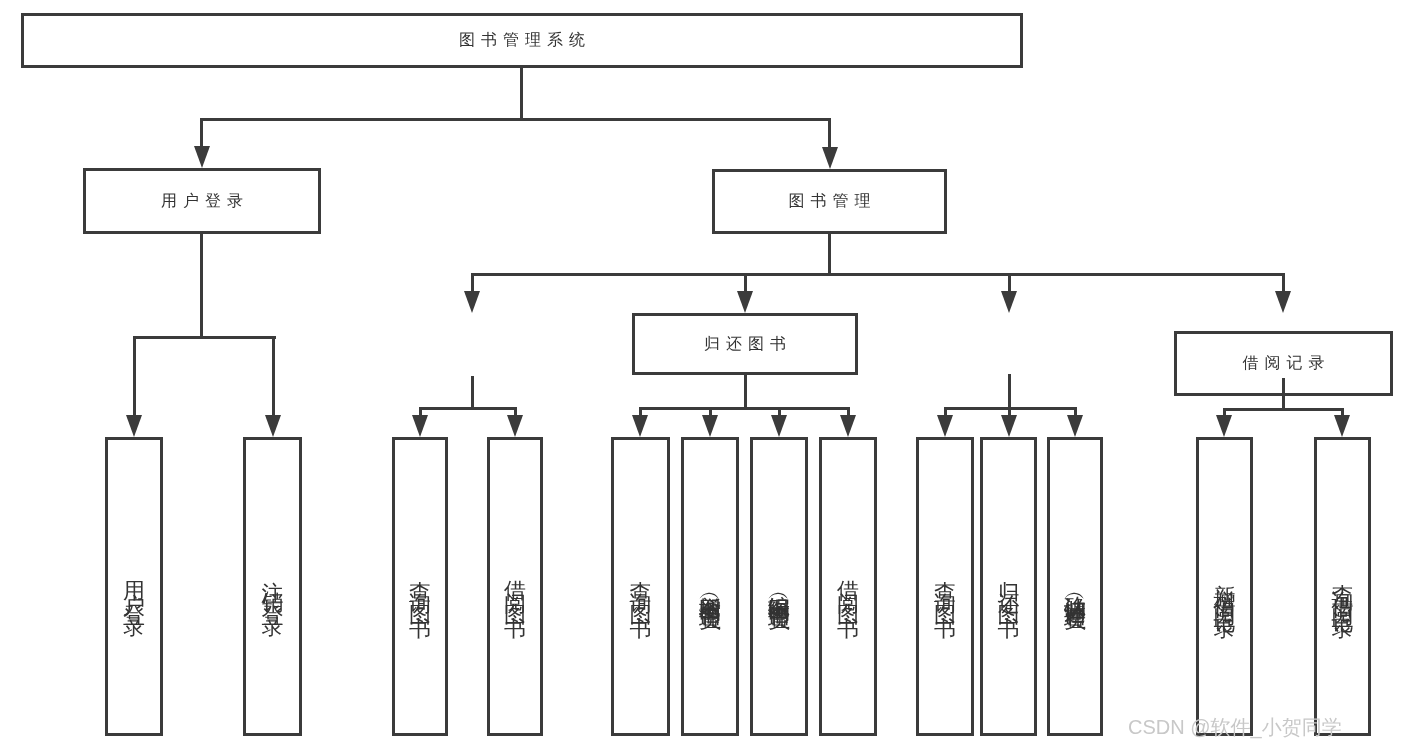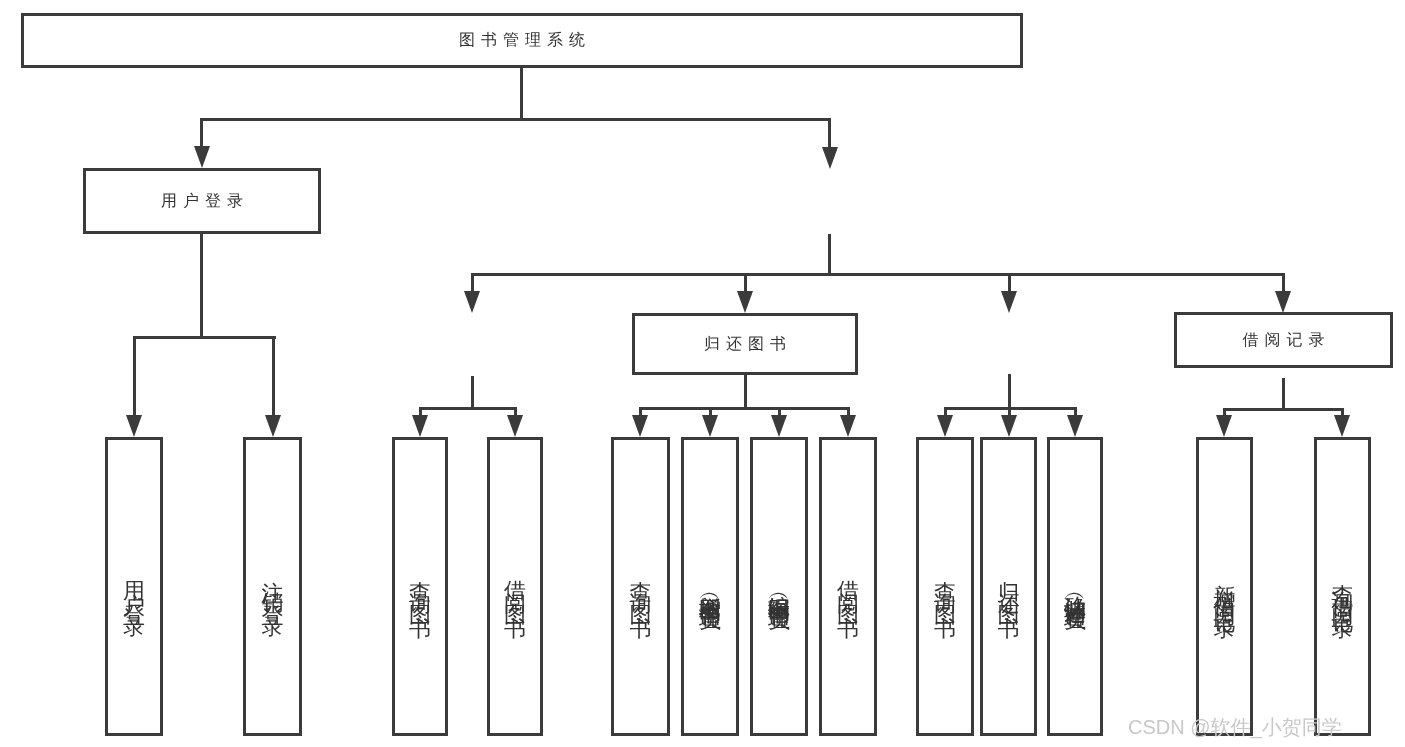--- a/index.html
+++ b/index.html
@@ -85,20 +85,23 @@
 
   <div class="vl" style="left:520px;top:68px;height:50px"></div>
   <div class="hl" style="left:200px;top:118px;width:631px"></div>
   <div class="vl" style="left:200px;top:118px;height:28px"></div>
   <div class="arr" style="left:194px;top:146px"></div>
   <div class="vl" style="left:828px;top:118px;height:29px"></div>
   <div class="arr" style="left:822px;top:147px"></div>
 
   <div class="box" style="left:83px;top:168px;width:238px;height:66px">
     <span class="hdr">用户登录</span>
+  </div>
+  <div class="box" style="left:712px;top:169px;width:235px;height:65px">
+    <span class="hdr">图书管理</span>
   </div>
 
   <div class="vl" style="left:200px;top:234px;height:102px"></div>
   <div class="hl" style="left:133px;top:336px;width:143px"></div>
   <div class="vl" style="left:133px;top:336px;height:79px"></div>
   <div class="arr" style="left:126px;top:415px"></div>
   <div class="vl" style="left:272px;top:336px;height:79px"></div>
   <div class="arr" style="left:265px;top:415px"></div>
 
   <div class="vl" style="left:828px;top:234px;height:39px"></div>
@@ -108,21 +111,21 @@
   <div class="vl" style="left:744px;top:273px;height:18px"></div>
   <div class="arr" style="left:737px;top:291px"></div>
   <div class="vl" style="left:1008px;top:273px;height:18px"></div>
   <div class="arr" style="left:1001px;top:291px"></div>
   <div class="vl" style="left:1282px;top:273px;height:18px"></div>
   <div class="arr" style="left:1275px;top:291px"></div>
 
   <div class="box" style="left:632px;top:313px;width:226px;height:62px">
     <span class="hdr">归还图书</span>
   </div>
-  <div class="box" style="left:1174px;top:312px;width:219px;height:56px">
+  <div class="box" style="left:1174px;top:331px;width:219px;height:65px">
     <span class="hdr">借阅记录</span>
   </div>
 
   <div class="vl" style="left:471px;top:376px;height:31px"></div>
   <div class="hl" style="left:419px;top:407px;width:98px"></div>
   <div class="vl" style="left:419px;top:407px;height:8px"></div>
   <div class="arr" style="left:412px;top:415px"></div>
   <div class="vl" style="left:514px;top:407px;height:8px"></div>
   <div class="arr" style="left:507px;top:415px"></div>
 

